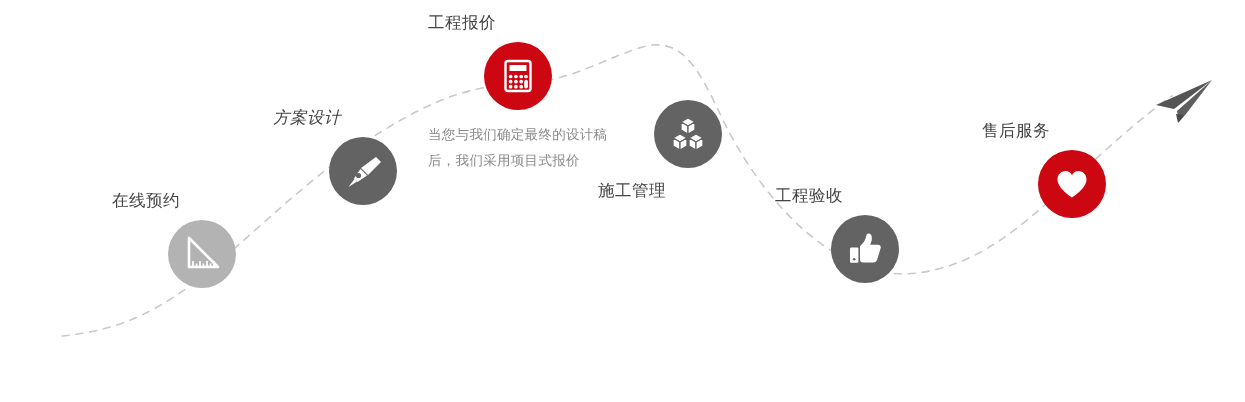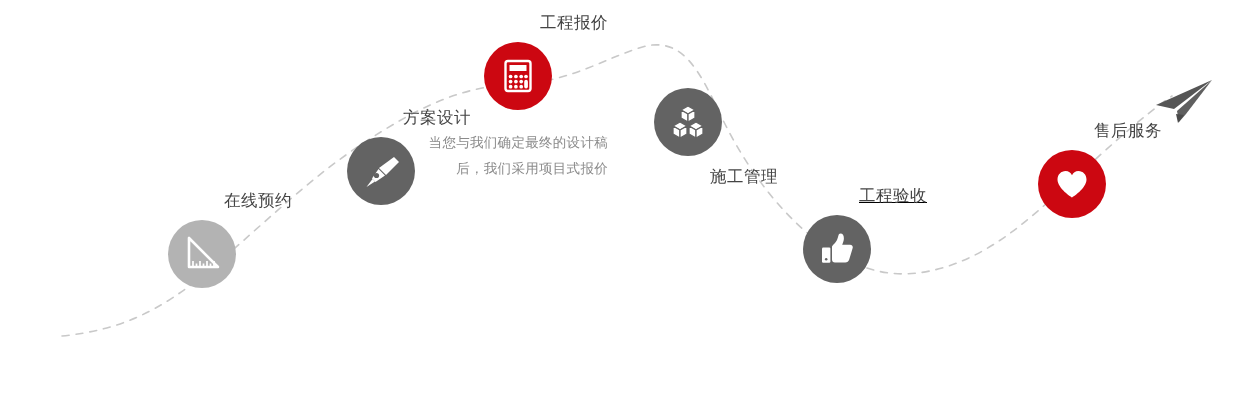--- a/index.html
+++ b/index.html
@@ -21,21 +21,21 @@
     position: absolute;
     left: 0;
     top: 0;
     width: 1245px;
     height: 402px;
     pointer-events: none;
   }
   .step {
     position: absolute;
     width: 180px;
-    text-align: right;
+    text-align: left;
   }
   .step-title {
     font-size: 16.5px;
     color: #444444;
     line-height: 20px;
     letter-spacing: 0.5px;
     white-space: nowrap;
   }
   .step-icon {
     width: 68px;
@@ -48,21 +48,20 @@
     position: relative;
   }
   .step-icon svg {
     display: block;
   }
   .step-desc {
     font-size: 13.5px;
     color: #8a8a8a;
     line-height: 26px;
     letter-spacing: 0.3px;
-    margin-top: 8px;
   }
   .gap-title-icon { height: 10px; }
   .gap-icon-desc  { height: 12px; }
   .plane {
     position: absolute;
     left: 1148px;
     top: 78px;
     width: 66px;
     height: 48px;
   }
@@ -104,21 +103,21 @@
           <line x1="21.5" y1="33" x2="21.5" y2="29.5"></line>
           <line x1="25" y1="33" x2="25" y2="27"></line>
           <line x1="28.5" y1="33" x2="28.5" y2="29.5"></line>
           <line x1="32" y1="33" x2="32" y2="27"></line>
         </g>
       </svg>
     </div>
     <div class="gap-icon-desc"></div>
   </div>
 
-  <div class="step" style="left:291px; top:107px;">
+  <div class="step" style="left:273px; top:107px;font-style:italic;">
     <div class="step-title">方案设计</div>
     <div class="gap-title-icon"></div>
     <div class="step-icon" style="background:#636363;">
       <svg width="40" height="40" viewBox="0 0 40 40">
         <path d="M 33,6 L 38,11 L 25,24 L 18,17 Z" fill="#ffffff"></path>
         <path d="M 17.5,18 L 24,24.5 L 14.5,31 L 11,27.5 Z" fill="#ffffff"></path>
         <path d="M 11.5,28 L 14,30.5 L 5.5,36 Z" fill="#ffffff"></path>
         <circle cx="15.5" cy="24.5" r="2.6" fill="#636363"></circle>
       </svg>
     </div>
@@ -144,42 +143,42 @@
           <circle cx="17.9" cy="30.7" r="1.85"></circle>
           <circle cx="23.2" cy="30.7" r="1.85"></circle>
           <rect x="26.2" y="23.8" width="3.7" height="8.6" rx="1.85"></rect>
         </g>
       </svg>
     </div>
     <div class="gap-icon-desc"></div>
     <div class="step-desc">当您与我们确定最终的设计稿后，我们采用项目式报价</div>
   </div>
 
-  <div class="step" style="left:598px; top:88px;font-family:Liberation Mono, monospace;">
+  <div class="step" style="left:598px; top:100px;">
     <div class="step-icon" style="background:#636363;">
       <svg width="40" height="40" viewBox="0 0 40 40">
         <g fill="#ffffff" stroke="#636363" stroke-width="1.3" stroke-linejoin="round">
           <path d="M 20,4 L 27,8 L 20,12 L 13,8 Z"></path>
           <path d="M 13,8 L 20,12 L 20,20 L 13,16 Z"></path>
           <path d="M 27,8 L 27,16 L 20,20 L 20,12 Z"></path>
           <path d="M 12,20 L 19,24 L 12,28 L 5,24 Z"></path>
           <path d="M 5,24 L 12,28 L 12,36 L 5,32 Z"></path>
           <path d="M 19,24 L 19,32 L 12,36 L 12,28 Z"></path>
           <path d="M 28,20 L 35,24 L 28,28 L 21,24 Z"></path>
           <path d="M 21,24 L 28,28 L 28,36 L 21,32 Z"></path>
           <path d="M 35,24 L 35,32 L 28,36 L 28,28 Z"></path>
         </g>
       </svg>
     </div>
     <div class="gap-icon-desc"></div>
     <div class="step-title">施工管理</div>
     <div style="height:4px;"></div>
   </div>
 
-  <div class="step" style="left:747px; top:185px;text-decoration:underline;">
+  <div class="step" style="left:775px; top:185px;">
     <div class="step-title">工程验收</div>
     <div class="gap-title-icon"></div>
     <div class="step-icon" style="background:#636363;">
       <svg width="40" height="40" viewBox="0 0 40 40">
         <path d="M 15,18
                  C 15,16 18,15 20,11
                  C 21.5,8 21,4.5 23.5,4.5
                  C 26.5,4.5 27.5,8 26.5,12
                  C 26.1,13.6 25.6,14.8 25.2,15.7
                  L 33,15.7

